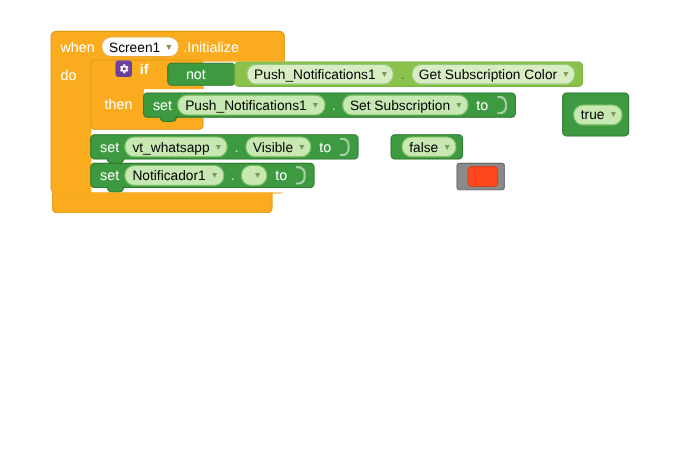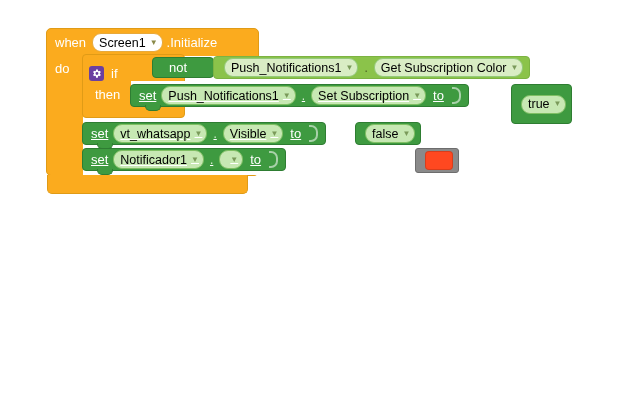--- a/index.html
+++ b/index.html
@@ -126,25 +126,26 @@
     left: 82px;
     top: 54px;
     width: 103px;
     height: 64px;
     background: #fbab1e;
     border: 1px solid #e09b16;
     border-radius: 4px;
   }
   .if-row {
     position: absolute;
-    left: 0; top: 0;
+    left: 16px; top: 0;
     height: 26px;
     display: flex;
-    align-items: flex-end;
+    align-items: flex-start;
     padding-left: 6px;
+    font-weight: bold;
   }
   .mutator-icon {
     width: 15px;
     height: 15px;
     background: #6b3fa0;
     border-radius: 3px;
     display: inline-flex;
     align-items: center;
     justify-content: center;
     margin-right: 7px;
@@ -204,21 +205,20 @@
 
   
   .setter {
     background: #3e9a40;
     border: 1px solid #2e7d32;
     border-radius: 4px;
     display: flex;
     align-items: center;
     padding: 0 6px 0 8px;
     gap: 5px;
-    text-decoration: underline;
   }
   .setter .word,
   .not-block .word {
     font-size: 13px;
     color: #ffffff;
   }
   .setter .dot { color: #d7ecd0; }
   .to-word {
     font-size: 13px;
     color: #ffffff;

